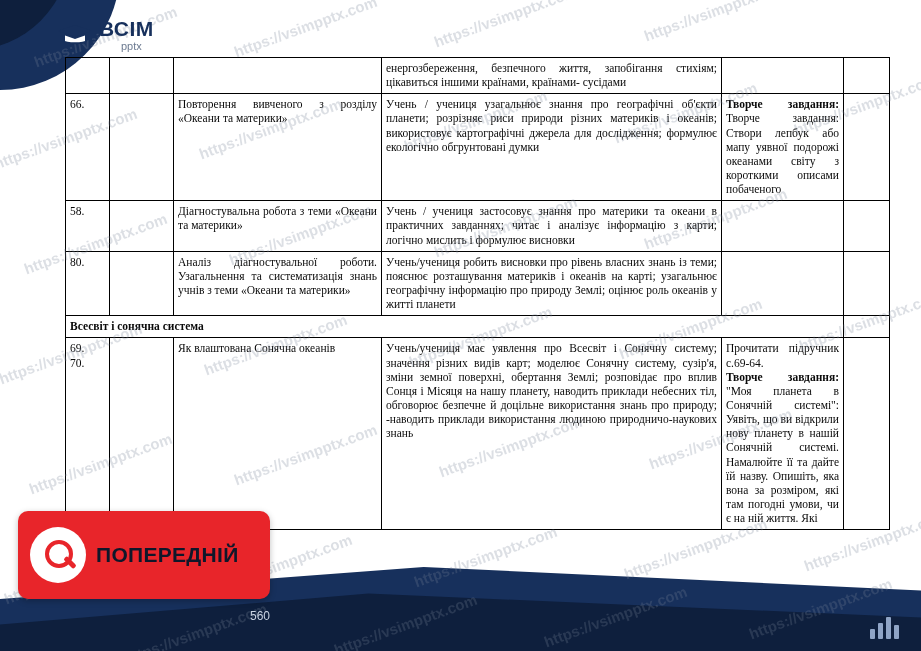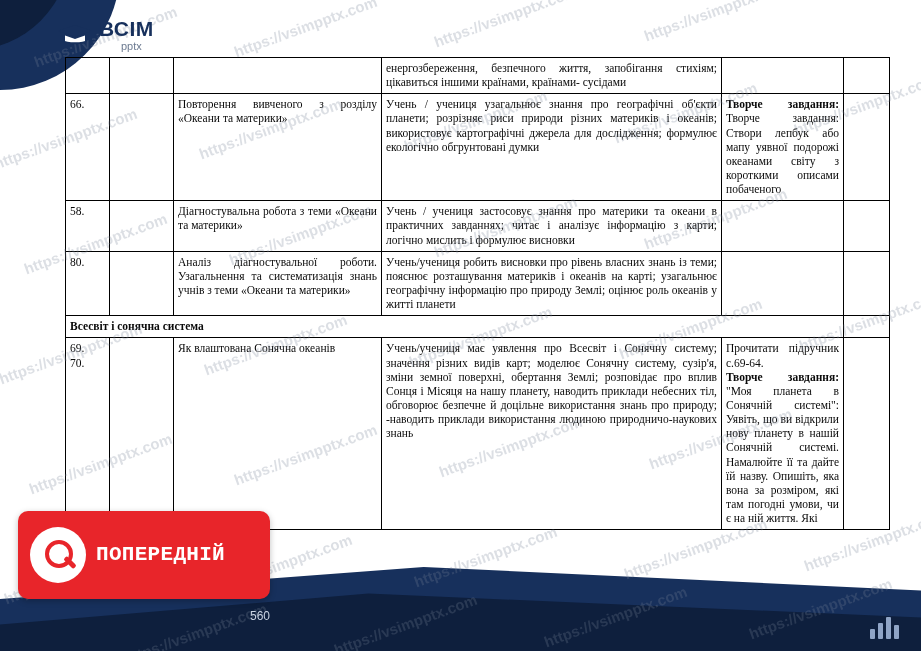--- a/index.html
+++ b/index.html
@@ -204,22 +204,22 @@
     position: absolute;
     left: 33px;
     top: 33px;
     width: 14px;
     height: 5px;
     background: #e8252a;
     transform: rotate(45deg);
     border-radius: 2px;
   }
   .preview-text {
-    font-family: Liberation Mono, monospace;
-    color: #ffffff;
+    font-family: Liberation Sans, sans-serif;
+    color: #0f172a;
     font-weight: bold;
     font-size: 21px;
     line-height: 1.08;
     letter-spacing: .3px;
   }
   .page-num {
     position: absolute;
     left: 250px;
     bottom: 28px;
     font-family: "Liberation Sans", sans-serif;

